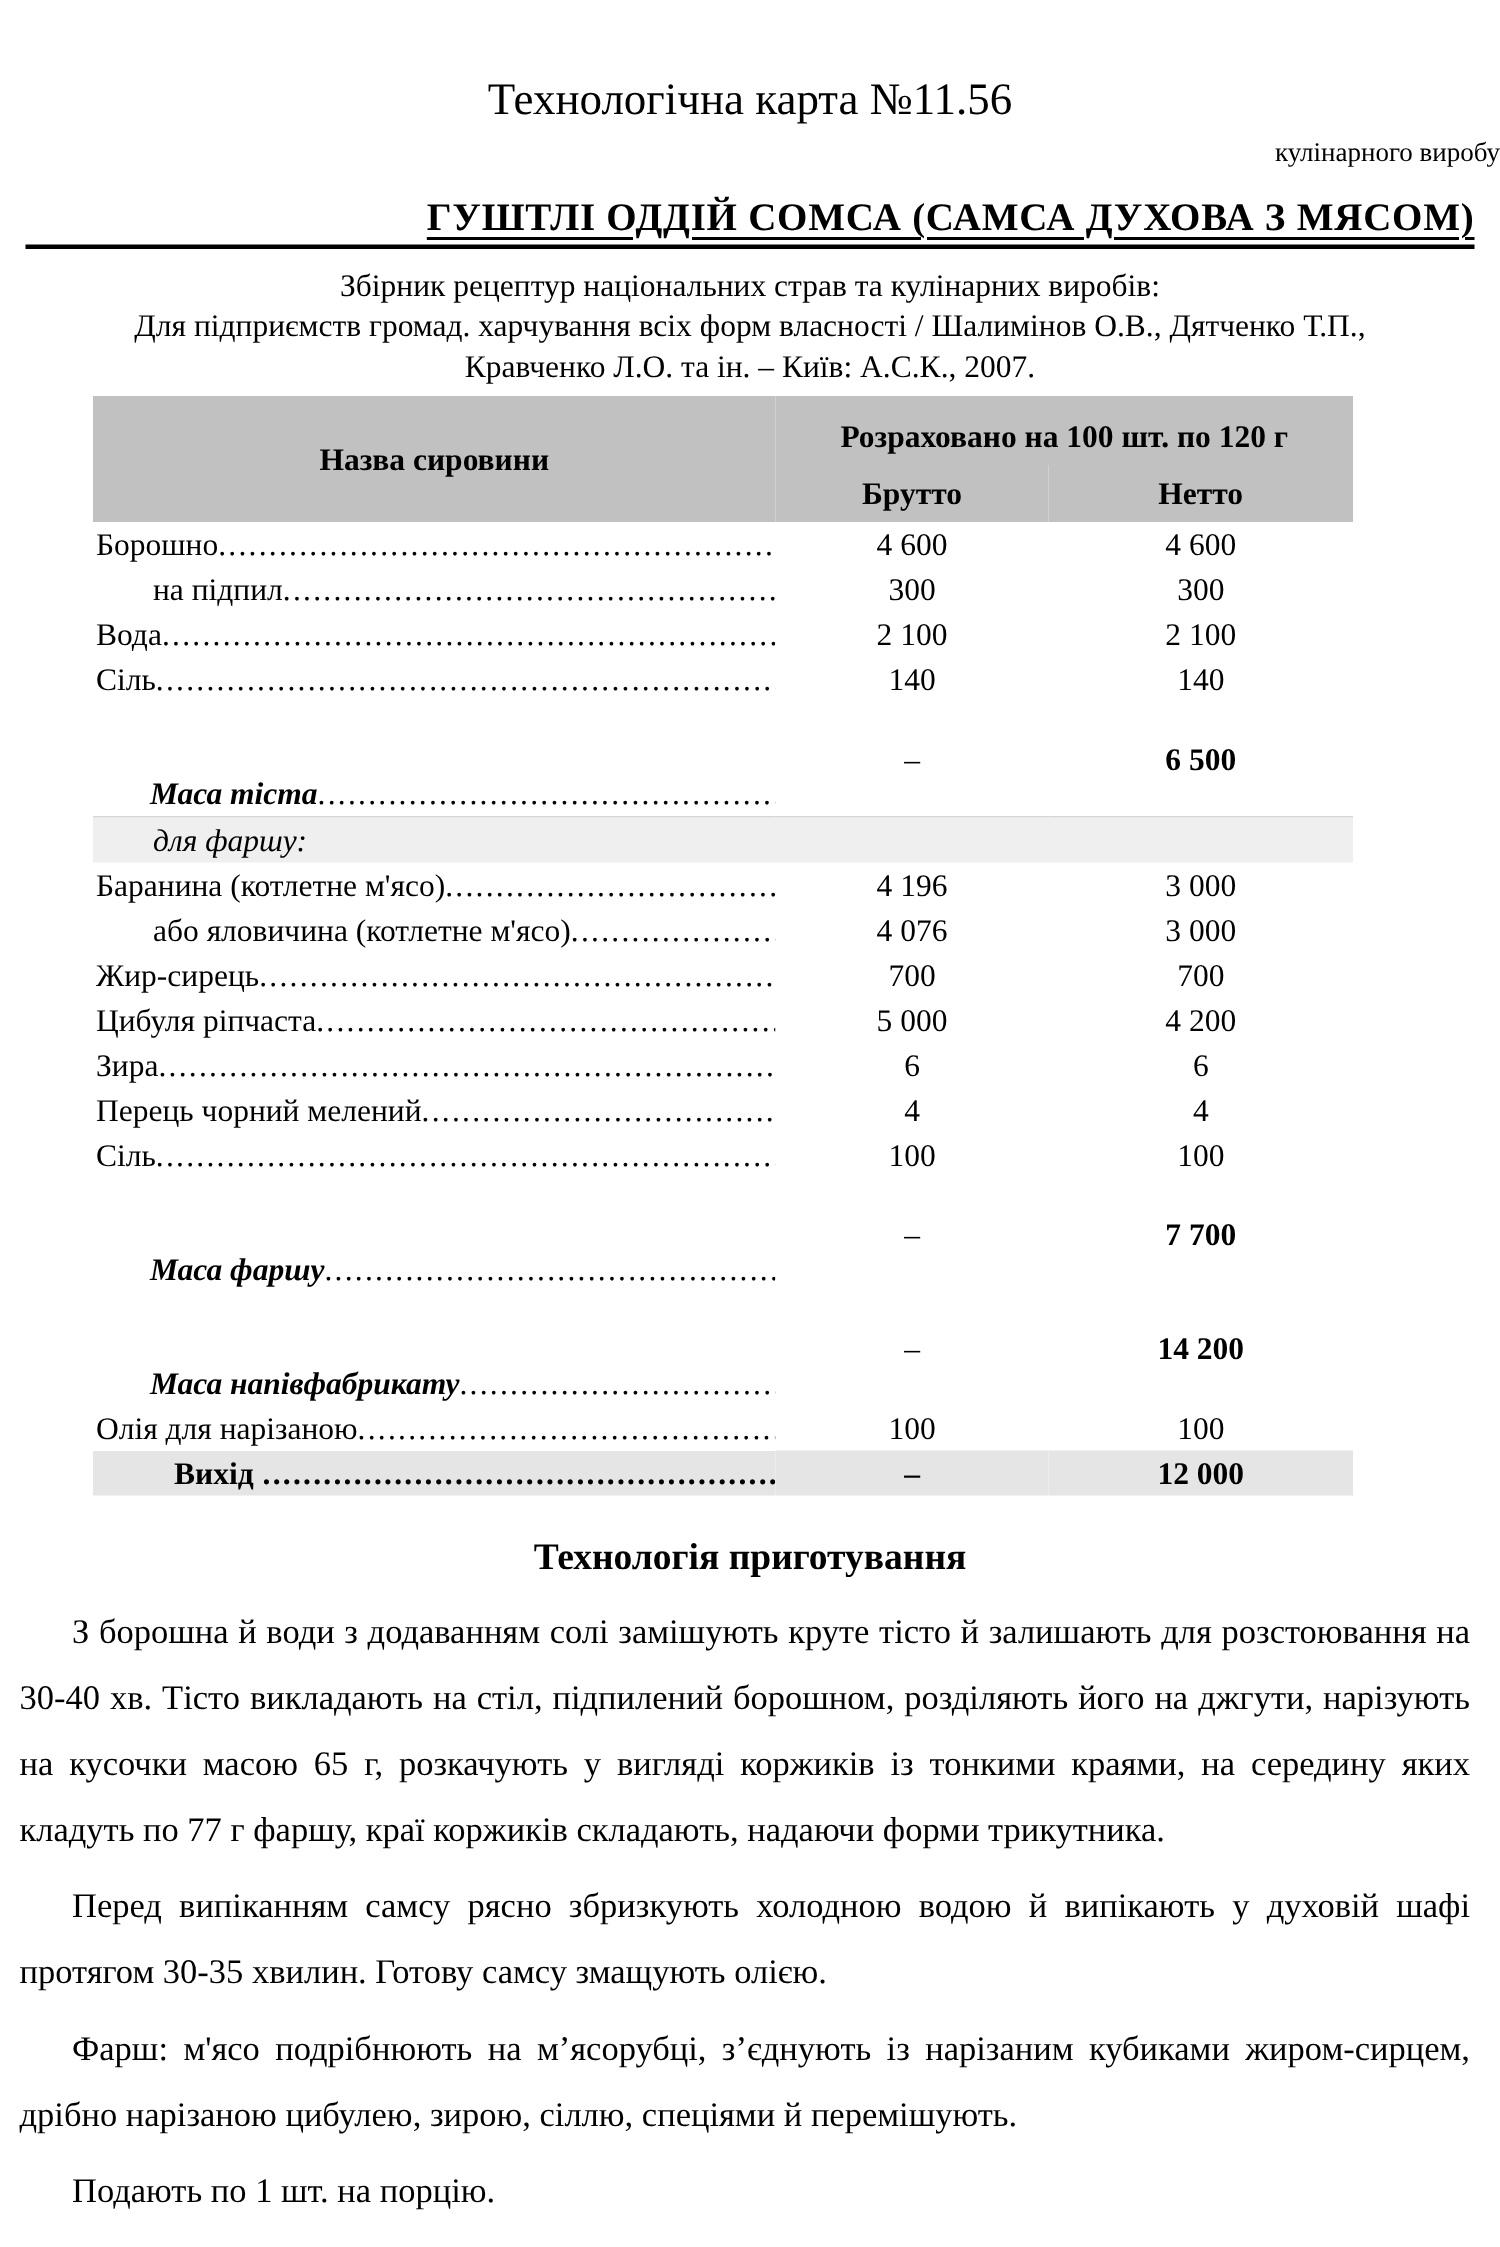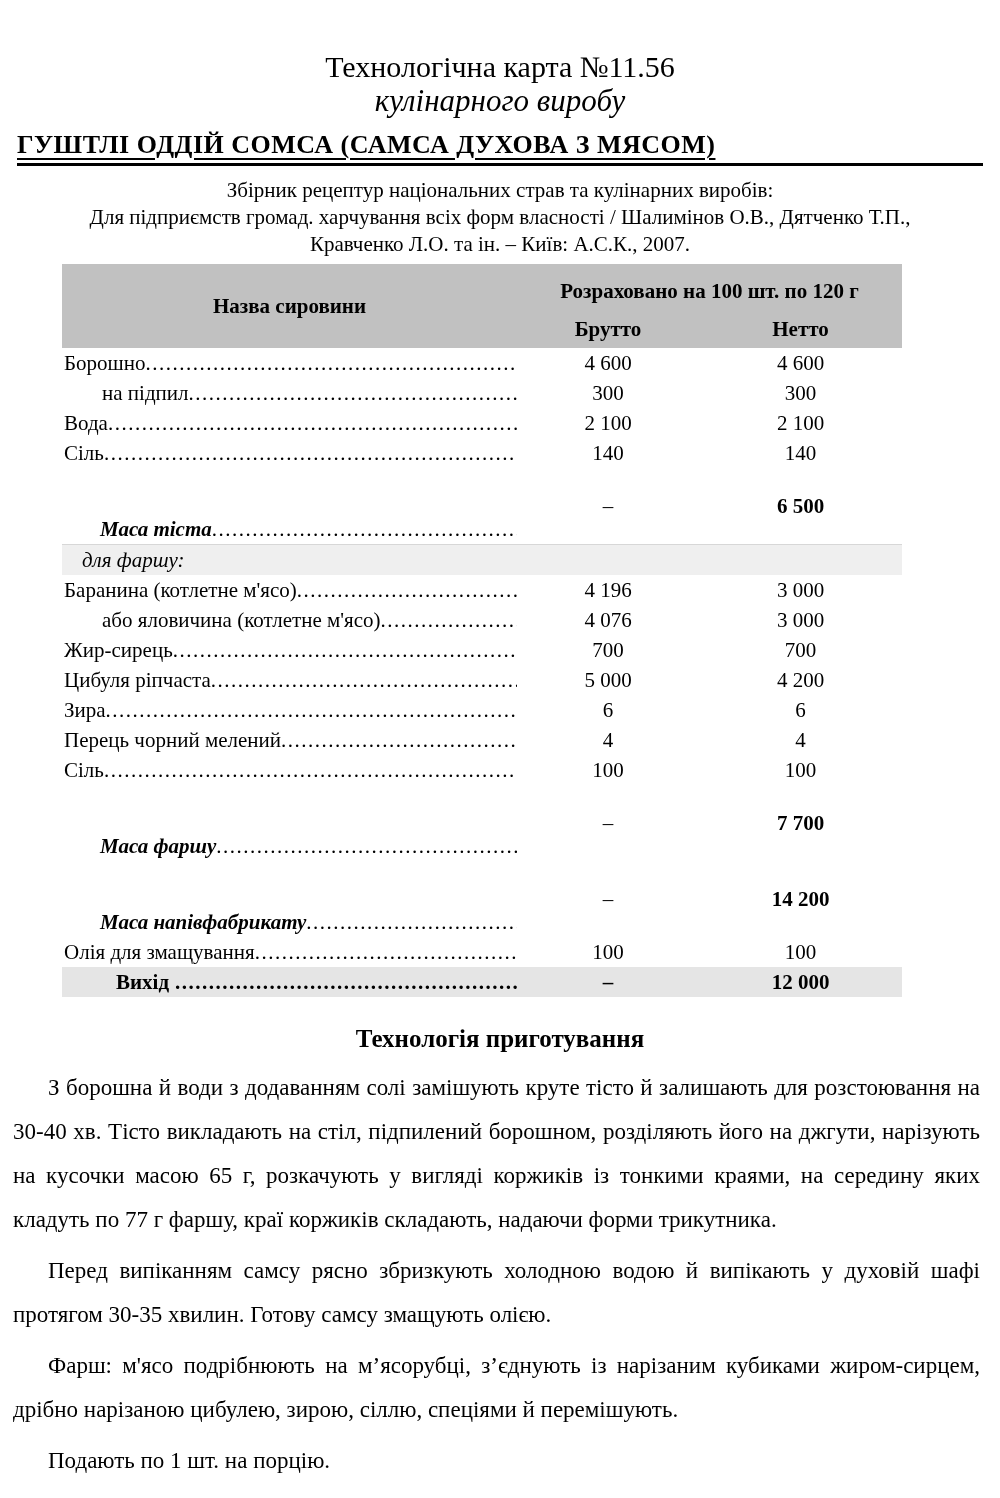--- a/index.html
+++ b/index.html
@@ -10,30 +10,29 @@
   }
   .page { width:1000px; height:1073px; position:relative; }
 
   
   .title {
     padding-top:50px;
     text-align:center;
     font-size:30px; font-weight:normal; line-height:34px;
   }
   .subtitle {
-    text-align:center;
-    font-size:31px; line-height:30px;
+    text-align:right;
+    font-size:18px; line-height:30px;
     margin-top:2px;
-    font-style:italic;
   }
   .dish-rule {
     margin:14px 17px 0 17px;
     border-bottom:3px solid #000;
     padding-bottom:3px;
-    text-align:left;
+    text-align:right;
   }
   .dish {
     font-size:26px; font-weight:bold; line-height:30px;
     letter-spacing:0.5px;
     text-decoration:underline;
     text-underline-offset:5px;
     text-decoration-thickness:2px;
   }
   .source {
     margin-top:11px;
@@ -67,21 +66,21 @@
     content:"...................................................................................................................................................";
     letter-spacing:1.5px;
   }
   td.val { text-align:center; }
 
   tr.indent .nm { padding-left:40px; }
   tr.emphasis .nm { font-weight:bold; font-style:italic; padding-left:38px;margin-top:46px; }
   tr.emphasis td.net { font-weight:bold; }
   td.section-cell {
     font-style:italic;
-    padding-left:20px;
+    padding-left:40px;
     background:var(--section-bg,#efefef);
     border-top:1px solid #d7d7d7;
   }
   tr.total td { background:var(--total-bg,#e5e5e5); font-weight:bold; }
   tr.total .nm { padding-left:54px; }
   tr.total .leader { margin-left:6px; }
 
   
   .tech-h {
     margin-top:28px;
@@ -272,21 +271,21 @@
               <span class="nm">Маса напівфабрикату</span>
               <span class="leader"></span>
             </span>
           </td>
           <td class="val gross">–</td>
           <td class="val net">14 200</td>
         </tr>
         <tr class="normal">
           <td class="name-cell">
             <span class="nmrow">
-              <span class="nm">Олія для змащування</span>
+              <span class="nm">Олія для нарізаною</span>
               <span class="leader"></span>
             </span>
           </td>
           <td class="val gross">100</td>
           <td class="val net">100</td>
         </tr>
         <tr class="total">
           <td class="name-cell">
             <span class="nmrow">
               <span class="nm">Вихід</span>

